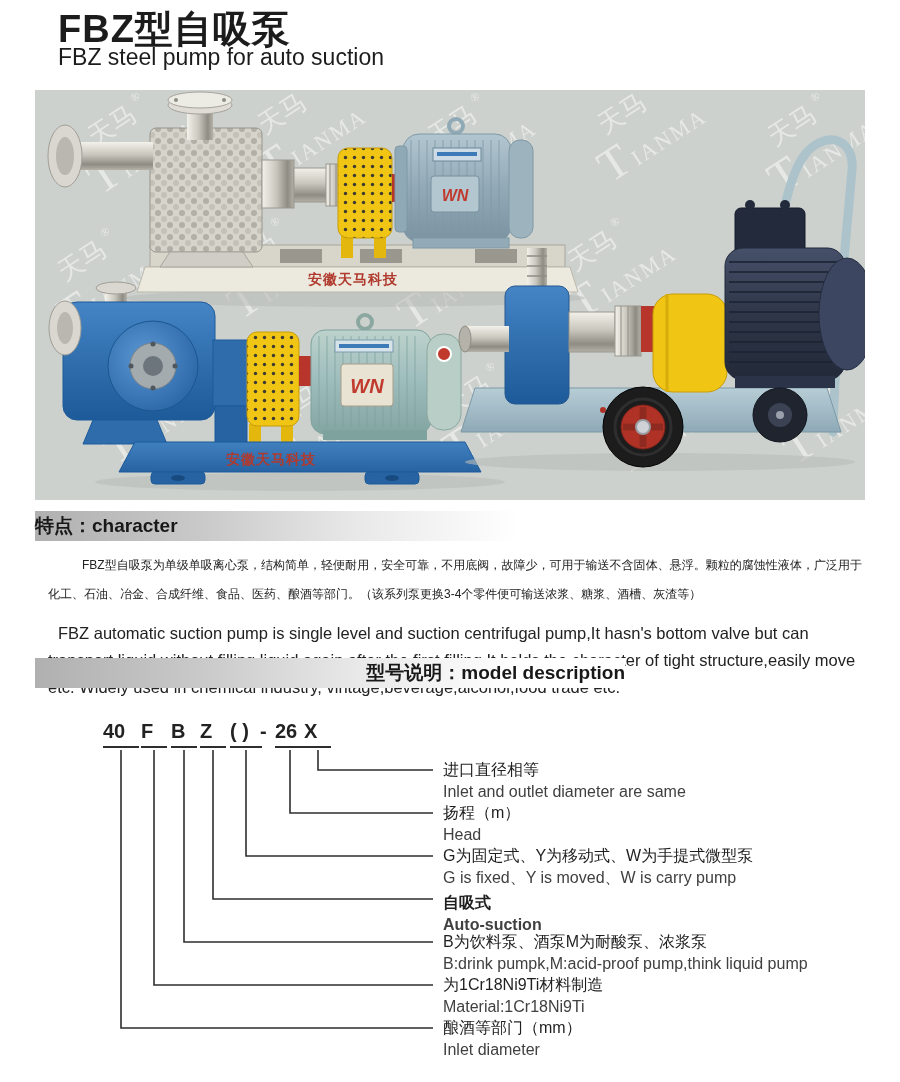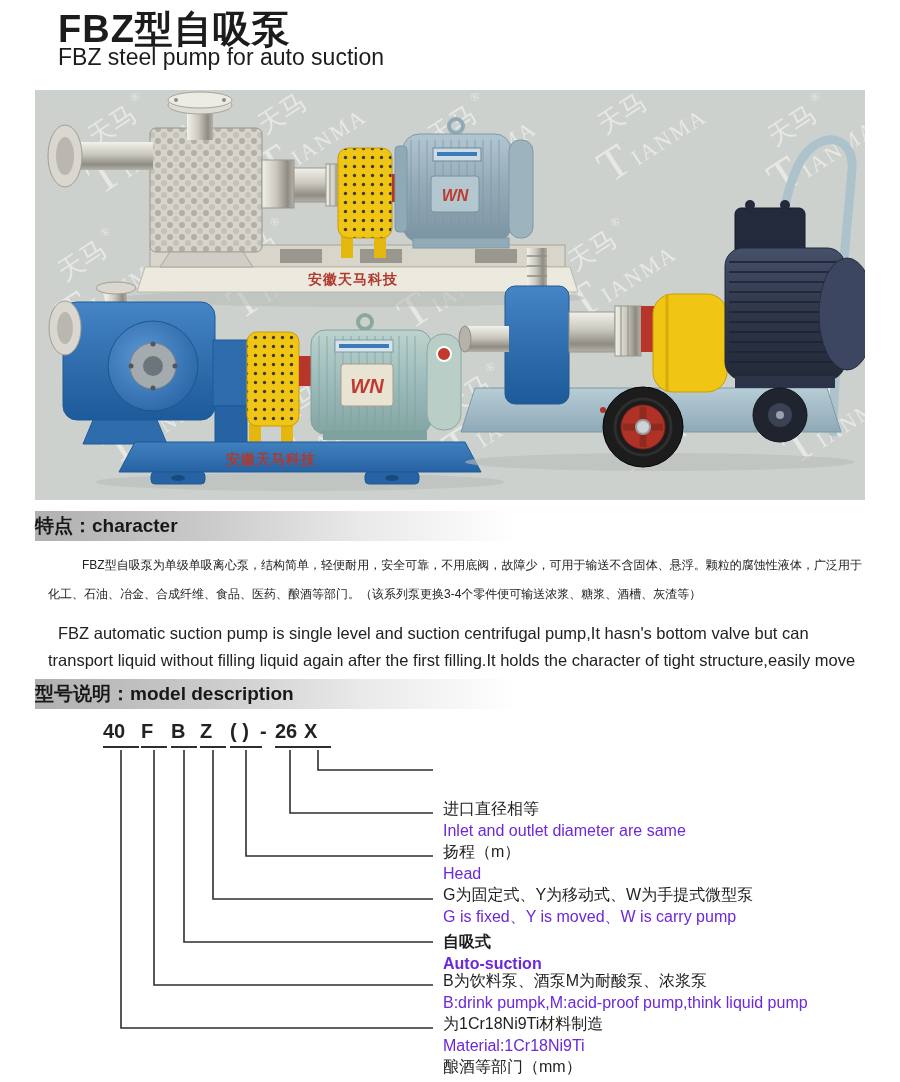--- a/index.html
+++ b/index.html
@@ -9,36 +9,36 @@
   .title-cn{position:absolute;left:58px;top:4px;font-size:38px;font-weight:bold;letter-spacing:1px;}
   .title-en{position:absolute;left:58px;top:44px;font-size:23px;font-weight:400;}
 
   .photo{position:absolute;left:35px;top:90px;width:830px;height:410px;background:#cdd1cd;}
   .photo svg{display:block;}
 
   .sec-bar{position:absolute;left:35px;width:590px;height:30px;
     background:linear-gradient(90deg,#b0b0b0 0%,#c9c9c9 28%,#e9e9e9 55%,#ffffff 82%);
     line-height:30px;padding-left:0;font-size:19px;font-weight:600;color:#181818;box-sizing:border-box;}
   .bar-character{top:511px;}
-  .bar-model{top:679px;}
+  .bar-model{top:658px;text-align:right;}
 
   .para-cn{position:absolute;left:48px;top:551px;width:814px;font-size:12px;line-height:29px;
     text-align:justify;text-indent:34px;margin:0;color:#222;}
   .para-en{position:absolute;left:48px;top:620px;width:818px;font-size:16.5px;line-height:27px;
     text-align:left;text-indent:10px;margin:0;color:#222;}
 
   .code-part{position:absolute;top:720px;height:26px;font-size:20px;font-weight:600;
     border-bottom:2px solid #2e2e2e;color:#222;}
   .code-dash{border-bottom:none;}
 
   .diagram-lines{position:absolute;left:0;top:750px;pointer-events:none;}
 
   .lbl{position:absolute;left:443px;width:450px;}
-  .lbl-cn{font-size:16px;line-height:21.5px;color:#1f1f1f;white-space:nowrap;margin-top:39px;}
-  .lbl-en{font-size:16px;line-height:21.5px;color:#6d28d9;white-space:nowrap;}
+  .lbl-cn{font-size:16px;line-height:21.5px;color:#1f1f1f;white-space:nowrap;}
+  .lbl-en{font-size:16px;line-height:21.5px;color:#404040;white-space:nowrap;}
 
   
   .wm-cn{font-family:"Liberation Serif","DejaVu Serif",serif;font-size:26px;fill:#ffffff;}
   .wm-reg{font-family:"Liberation Serif","DejaVu Serif",serif;font-size:12px;fill:#ffffff;}
   .wm-t{font-family:"Liberation Serif","DejaVu Serif",serif;font-size:46px;fill:#ffffff;}
   .wm-en{font-family:"Liberation Serif","DejaVu Serif",serif;font-size:22px;letter-spacing:2px;fill:#ffffff;}
   .base-text{font-size:14px;font-weight:bold;fill:#b03a2e;letter-spacing:1px;}
   .wn-text{font-size:16px;font-weight:bold;font-style:italic;fill:#c03a2e;}
   .wn-text-big{font-size:20px;font-weight:bold;font-style:italic;fill:#c03a2e;}
 </style>

